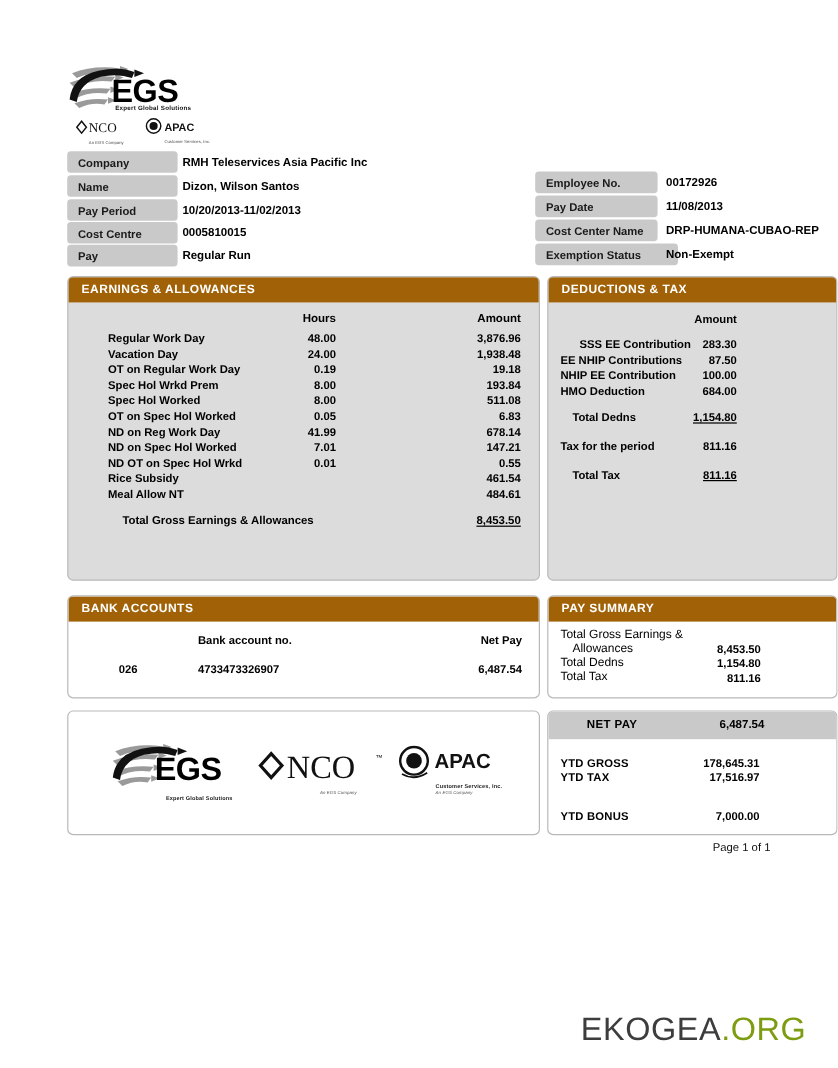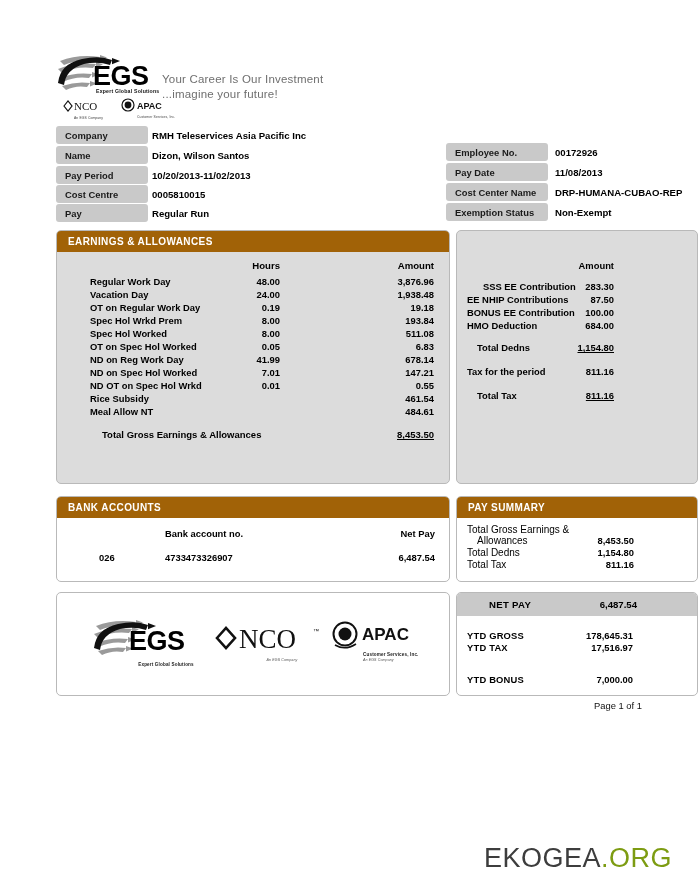--- a/index.html
+++ b/index.html
@@ -109,24 +109,20 @@
           <path d="M36 20 l7 2.6 -7 2.8 z"></path>
           <path d="M34 29 l7 2.6 -7 2.8 z"></path>
         </g>
         <path d="M2 31 Q4 12 26 7 Q44 3 56 8 L54 13 Q42 9 28 12 Q10 17 8 33 Z" fill="#111"></path>
         <path d="M56 6 l8 3 -8 3.2 z" fill="#111"></path>
         <text x="37" y="33" font-family="Liberation Sans, sans-serif" font-size="27" font-weight="bold" fill="#000" letter-spacing="-0.5">EGS</text>
       </svg>
       <div class="egs-sub">Expert Global Solutions</div>
     </div>
 
-    <div class="tagline">
-      <div>Your Career Is Our Investment</div>
-      <div>...imagine your future!</div>
-    </div>
 
     <div class="mini-logos">
       <div class="mini-nco">
         <svg width="56" height="16" viewBox="0 0 56 16">
           <path d="M6 8 L10 3 L14 8 L10 13 Z" fill="none" stroke="#111" stroke-width="1.2"></path>
           <text x="16" y="12" font-family="Liberation Serif, serif" font-size="11" fill="#111" letter-spacing="0">NCO</text>
         </svg>
         <div class="mini-cap" style="margin-left:16px;margin-top:-2px;">An EGS Company</div>
       </div>
       <div class="mini-apac">
@@ -157,21 +153,21 @@
 
   <div class="chip" style="left:446px;top:143px;width:102px;height:18px;">Employee No.</div>
   <div class="fval" style="left:555px;top:143px;height:18px;">00172926</div>
 
   <div class="chip" style="left:446px;top:163px;width:102px;height:18px;">Pay Date</div>
   <div class="fval" style="left:555px;top:163px;height:18px;">11/08/2013</div>
 
   <div class="chip" style="left:446px;top:183px;width:102px;height:18px;">Cost Center Name</div>
   <div class="fval" style="left:555px;top:183px;height:18px;">DRP-HUMANA-CUBAO-REP</div>
 
-  <div class="chip" style="left:446px;top:203px;width:102px;height:18px;">Exemption Status</div>
+  <div class="chip" style="left:446px;top:203px;width:119px;height:18px;">Exemption Status</div>
   <div class="fval" style="left:555px;top:203px;height:18px;">Non-Exempt</div>
 
   <div class="panel gray" style="left:56px;top:230px;width:394px;height:254px;">
     <div class="bar">EARNINGS &amp; ALLOWANCES</div>
 
     <div class="erow hdr" style="left:0;top:29px;">
         <span class="ecol-hrs" style="left:175px;">Hours</span>
       </div>
     <div class="erow hdr" style="left:0;top:29px;">
         <span class="ecol-amt" style="left:305px;">Amount</span>
@@ -231,30 +227,31 @@
       <span class="ecol-desc">Meal Allow NT</span>
       <span class="ecol-hrs" style="left:175px;"></span>
       <span class="ecol-amt" style="left:305px;">484.61</span>
     </div>
 
     <div class="total-lbl" style="left:45px;top:198px;">Total Gross Earnings &amp; Allowances</div>
     <div class="total-amt" style="left:305px;top:198px;">8,453.50</div>
   </div>
 
   <div class="panel gray" style="left:456px;top:230px;width:242px;height:254px;">
+    <div class="bar">DEDUCTIONS &amp; TAX</div>
 
     <div class="damt" style="left:95px;top:29px;">Amount</div>
 
     <div class="drow" style="left:10px;top:50px;margin-left:16px;">SSS EE Contribution</div>
     <div class="damt" style="left:95px;top:50px;">283.30</div>
 
     <div class="drow" style="left:10px;top:63px;">EE NHIP Contributions</div>
     <div class="damt" style="left:95px;top:63px;">87.50</div>
 
-    <div class="drow" style="left:10px;top:76px;">BONUS EE Contribution</div>
+    <div class="drow" style="left:10px;top:76px;">NHIP EE Contribution</div>
     <div class="damt" style="left:95px;top:76px;">100.00</div>
 
     <div class="drow" style="left:10px;top:89px;">HMO Deduction</div>
     <div class="damt" style="left:95px;top:89px;">684.00</div>
 
     <div class="drow" style="left:20px;top:111px;">Total Dedns</div>
     <div class="damt ul" style="left:95px;top:111px;">1,154.80</div>
 
     <div class="drow" style="left:10px;top:135px;">Tax for the period</div>
     <div class="damt" style="left:95px;top:135px;">811.16</div>

